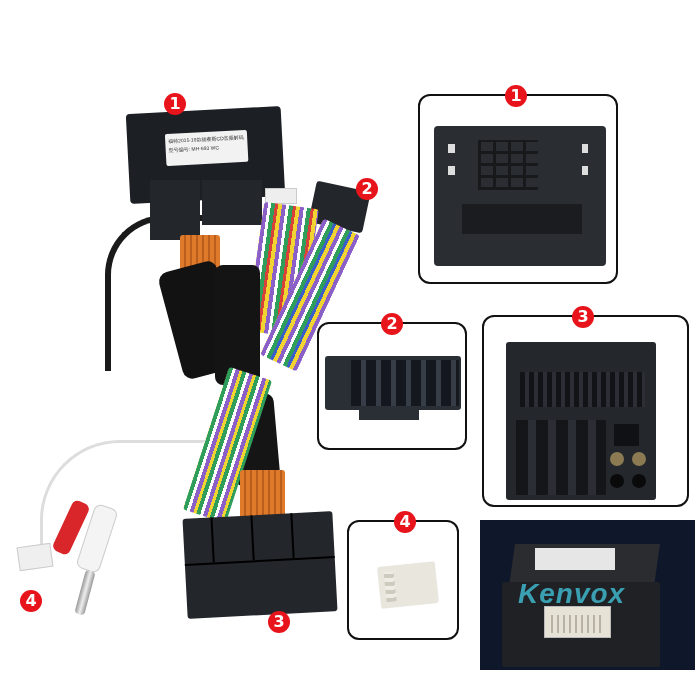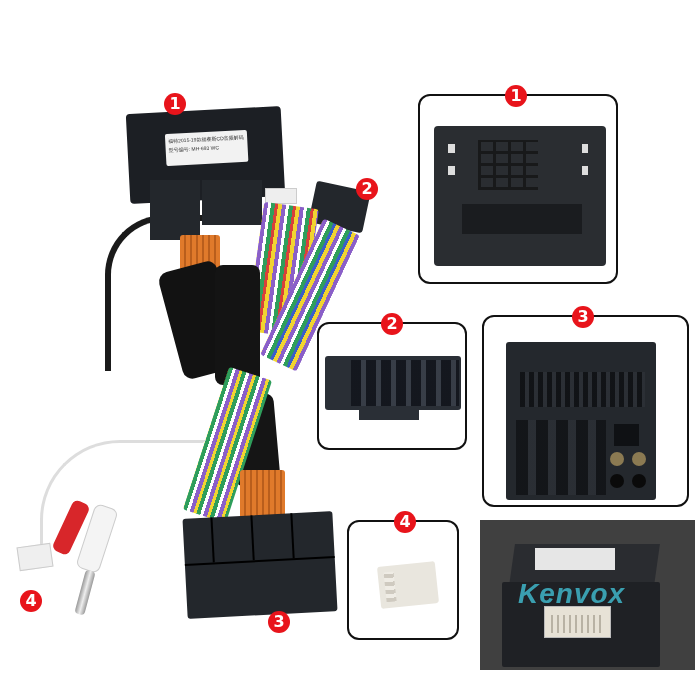--- a/index.html
+++ b/index.html
@@ -93,21 +93,21 @@
   </div>
 </div>
 
 <div class="panel" style="left:347px;top:520px;width:112px;height:120px;">
   <div class="badge" style="left:45px;top:-11px;">4</div>
   <div class="abs" style="left:30px;top:42px;width:58px;height:42px;background:#e9e6de;border-radius:3px;transform:rotate(-6deg);">
     <div class="abs" style="left:6px;top:6px;width:10px;height:30px;background:repeating-linear-gradient(0deg,#cfcac0 0 4px,#efece5 4px 8px);"></div>
   </div>
 </div>
 
-<div class="abs" style="left:480px;top:520px;width:215px;height:150px;background:#404040;">
+<div class="abs" style="left:480px;top:520px;width:215px;height:150px;background:#0f172a;">
   <div class="abs" style="left:32px;top:24px;width:145px;height:42px;background:#2a2c30;transform:skewX(-8deg);"></div>
   <div class="abs" style="left:55px;top:28px;width:80px;height:22px;background:#e6e6e6;"></div>
   <div class="abs" style="left:22px;top:62px;width:158px;height:85px;background:#1f2125;border-radius:2px;">
     <div class="abs" style="left:42px;top:24px;width:65px;height:30px;background:#e7e2d6;border:1px solid #bbb;">
       <div class="abs" style="left:6px;top:8px;width:52px;height:18px;background:repeating-linear-gradient(90deg,#b8b2a4 0 2px,transparent 2px 6px);"></div>
     </div>
   </div>
   <div class="abs" style="left:38px;top:58px;font-size:28px;font-weight:bold;font-style:italic;color:#3fb6c9;opacity:.85;letter-spacing:1px;">Kenvox</div>
 </div>
 

